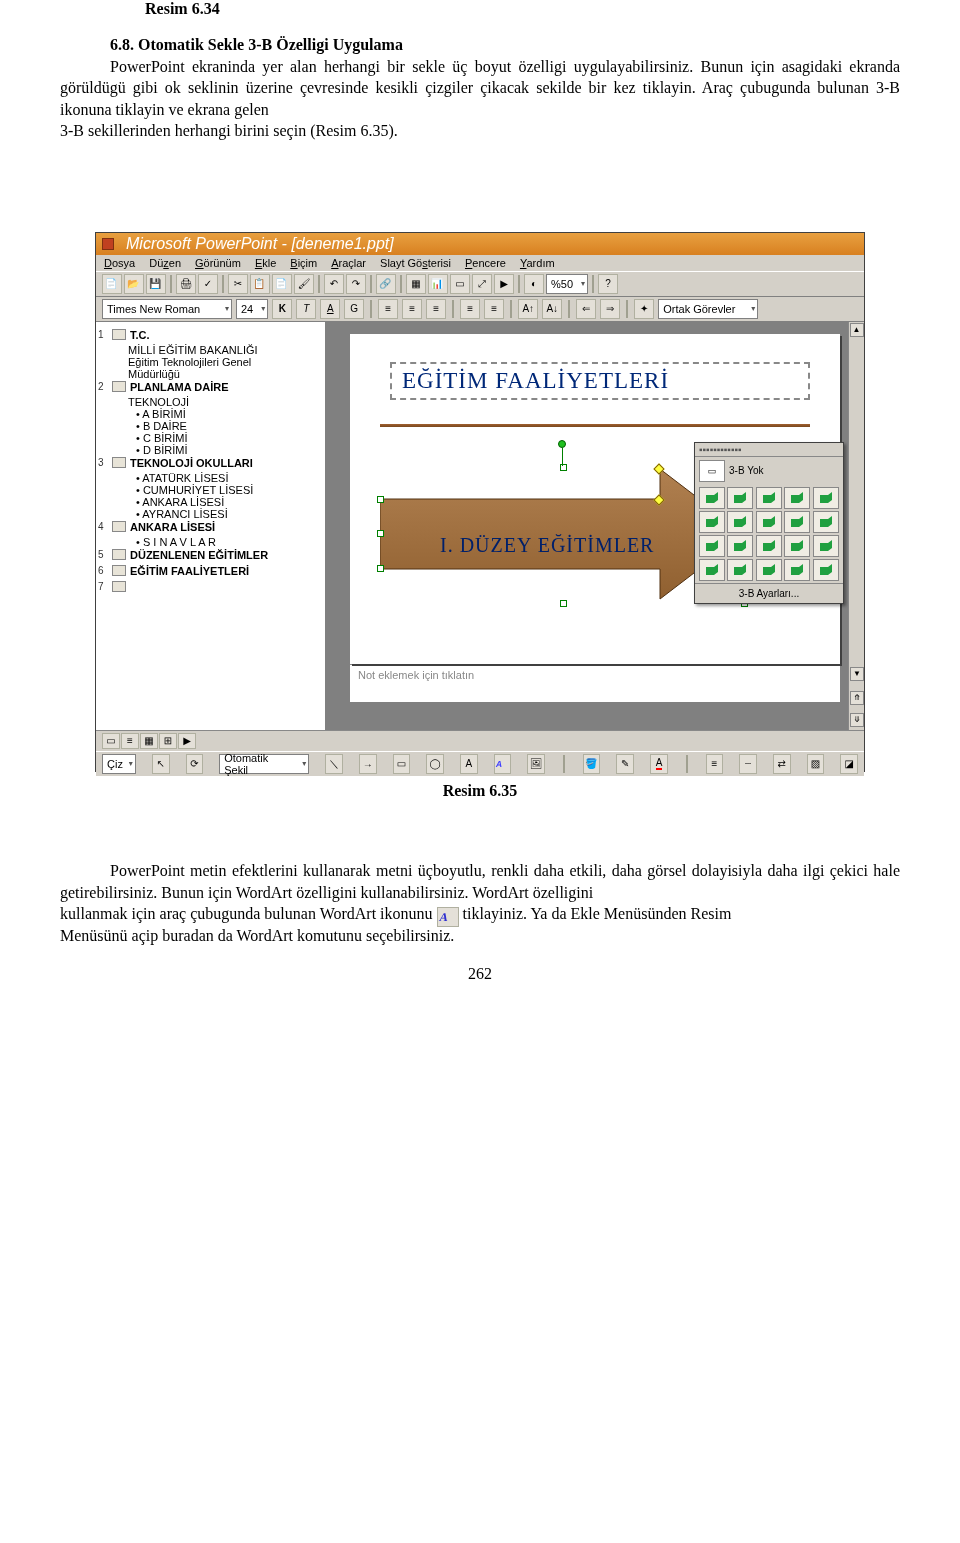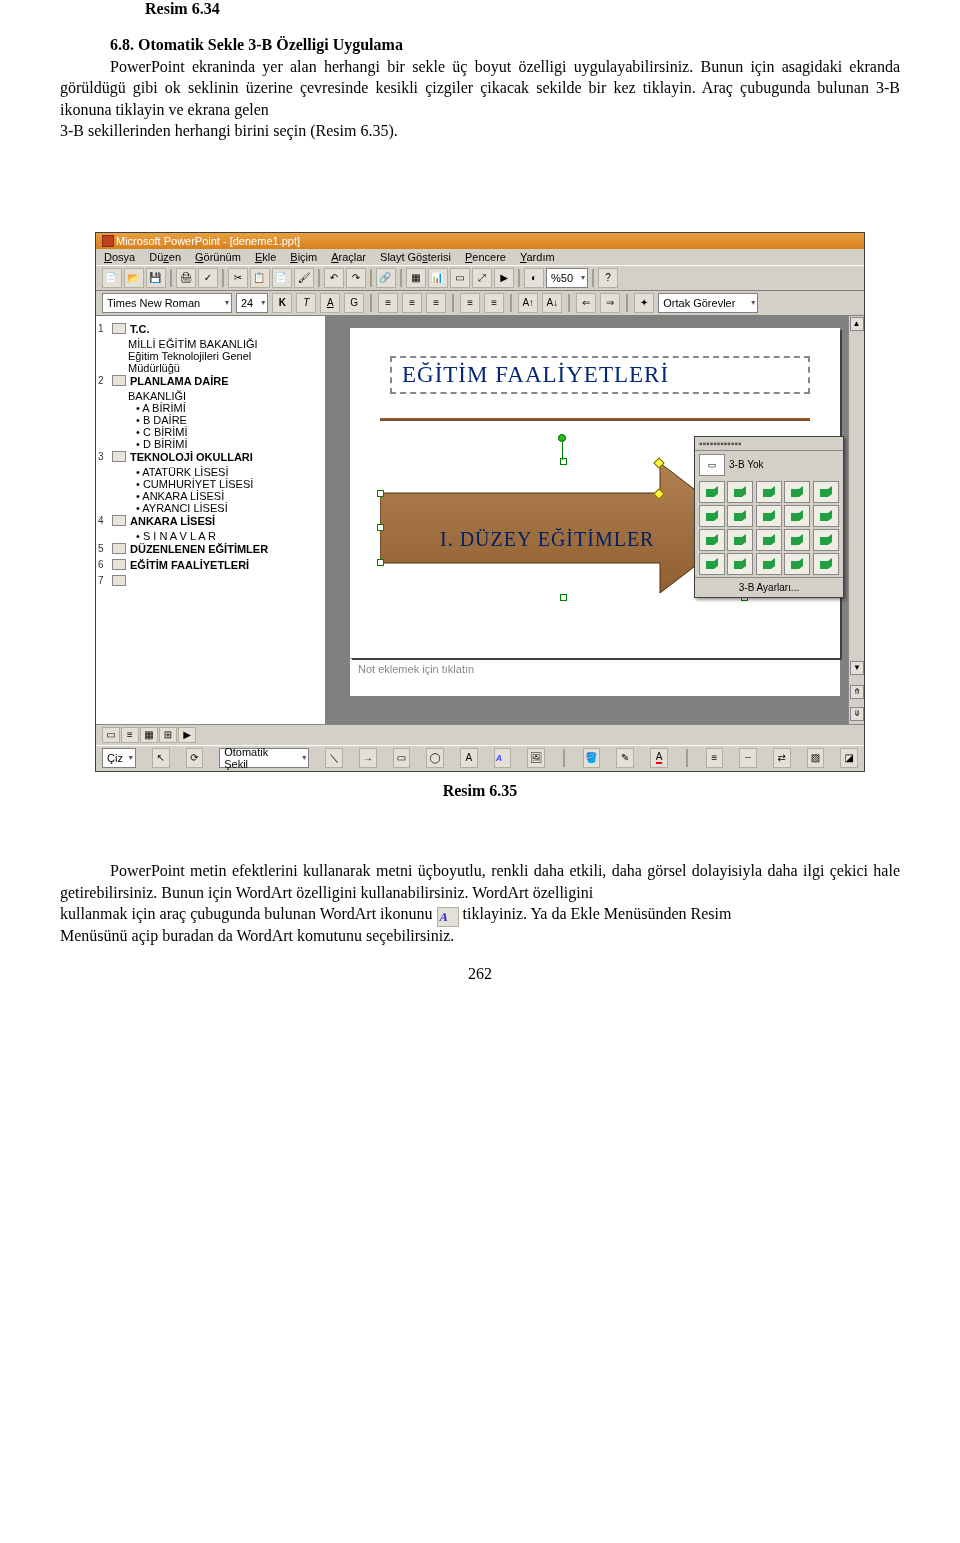--- a/index.html
+++ b/index.html
@@ -8,21 +8,21 @@
   .section-title { font-weight: bold; font-size: 16px; }
   .section-block { margin-bottom: 14px; }
   .indent { text-indent: 50px; font-size: 16px; line-height: 1.35; text-align: justify; }
   .para { font-size: 16px; line-height: 1.35; text-align: justify; }
   .screenshot-wrap { margin: 90px auto 10px; width: 770px; }
   .caption { text-align: center; font-weight: bold; font-size: 16px; margin: 8px 0 60px; }
   .pageno { text-align: center; font-size: 16px; margin-top: 18px; margin-bottom: 6px; }
 
   
   .pp-window { width: 770px; height: 540px; border: 1px solid #404040; background: #d4d0c8; font-family: Tahoma, Arial, sans-serif; font-size: 11px; }
-  .pp-title { background: linear-gradient(#e8a040,#d88020); color: #fff; padding: 2px 6px; font-size: 11px; display: flex; align-items: center; gap: 2px; }
+  .pp-title { background: linear-gradient(#e8a040,#d88020); color: #fff; padding: 2px 6px; font-size: 16px; display: flex; align-items: center; gap: 12px; font-style: italic; }
   .pp-title .mini-icon { width: 12px; height: 12px; background: #c04020; border: 1px solid #803010; }
   .pp-menubar { background: #d4d0c8; padding: 2px 8px; display: flex; gap: 14px; font-size: 11px; color: #000; }
   .pp-menubar span u { text-decoration: underline; }
   .pp-toolbar { background: #d4d0c8; border-top: 1px solid #fff; border-bottom: 1px solid #808080; padding: 2px 6px; display: flex; gap: 2px; align-items: center; }
   .pp-toolbar2 { background: #d4d0c8; border-bottom: 1px solid #808080; padding: 2px 6px; display: flex; gap: 4px; align-items: center; }
   .tb-btn { width: 20px; height: 20px; border: 1px solid #b0b0a0; background: #e4e0d8; display: flex; align-items: center; justify-content: center; font-size: 10px; }
   .tb-sep { width: 2px; height: 18px; background: #a0a090; margin: 0 2px; }
   .tb-combo { height: 20px; border: 1px solid #808080; background: #fff; padding: 0 14px 0 4px; font-size: 11px; min-width: 40px; position: relative; display: flex; align-items: center; }
   .tb-combo::after { content: "▾"; position: absolute; right: 2px; font-size: 8px; color: #555; }
   .pp-body { display: flex; height: 408px; }
@@ -153,21 +153,21 @@
             <div class="t">T.C.</div>
           </div>
         <div class="sub t">MİLLİ EĞİTİM BAKANLIĞI</div>
         <div class="sub">Eğitim Teknolojileri Genel</div>
         <div class="sub">Müdürlüğü</div>
         <div class="row">
             <div class="num">2</div>
             <div class="slide-ic"></div>
             <div class="t">PLANLAMA DAİRE</div>
           </div>
-        <div class="sub t" style="margin-left:30px">BAKANLIĞI</div>
+        <div class="sub t" style="margin-left:30px">TEKNOLOJİ</div>
         <div class="bullet">A BİRİMİ</div>
         <div class="bullet">B DAİRE</div>
         <div class="bullet">C BİRİMİ</div>
         <div class="bullet">D BİRİMİ</div>
         <div class="row">
             <div class="num">3</div>
             <div class="slide-ic"></div>
             <div class="t">TEKNOLOJİ OKULLARI</div>
           </div>
         <div class="bullet">ATATÜRK LİSESİ</div>

